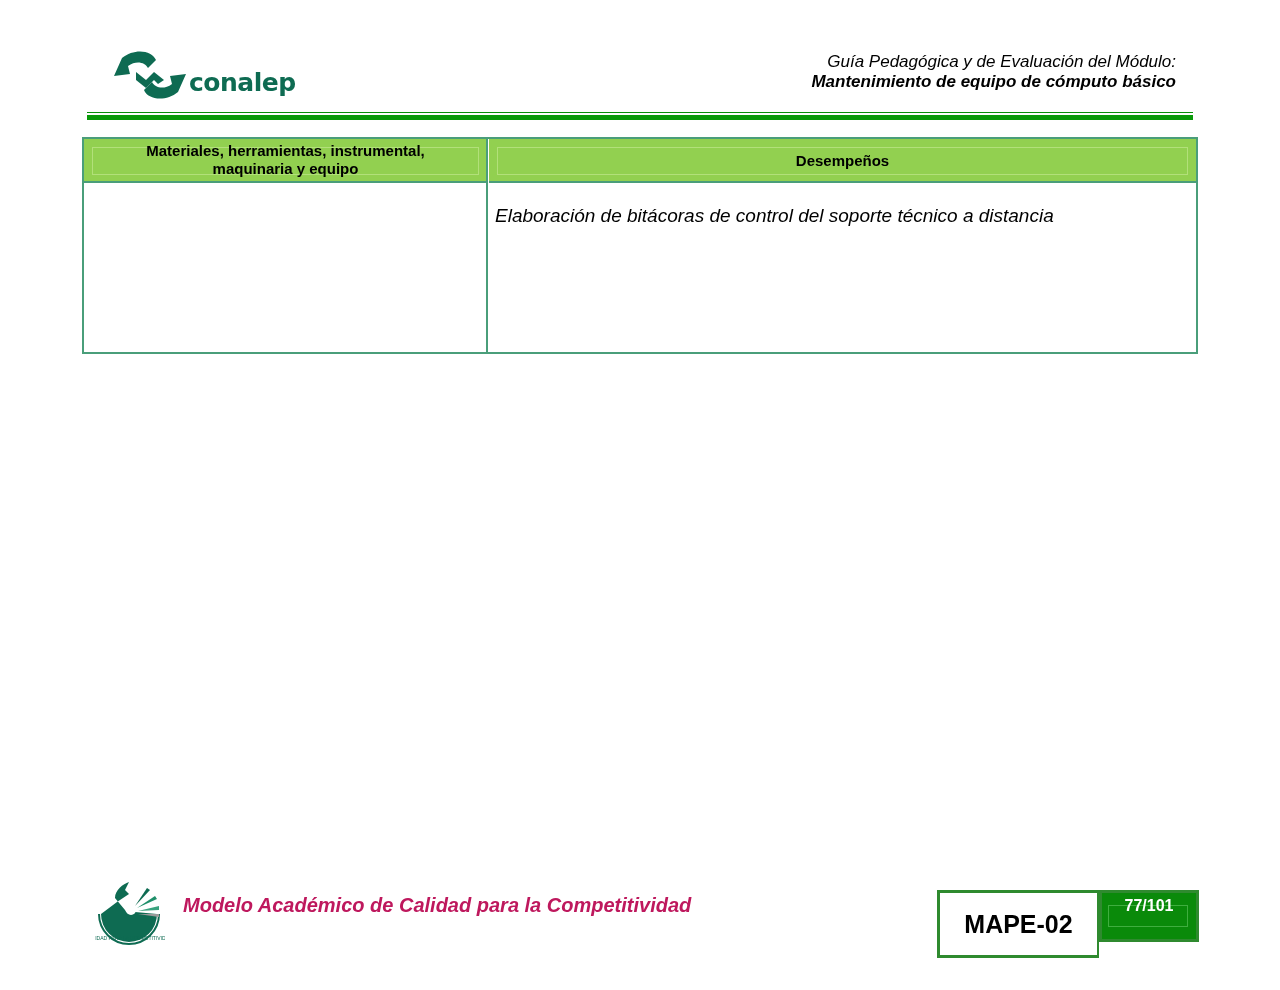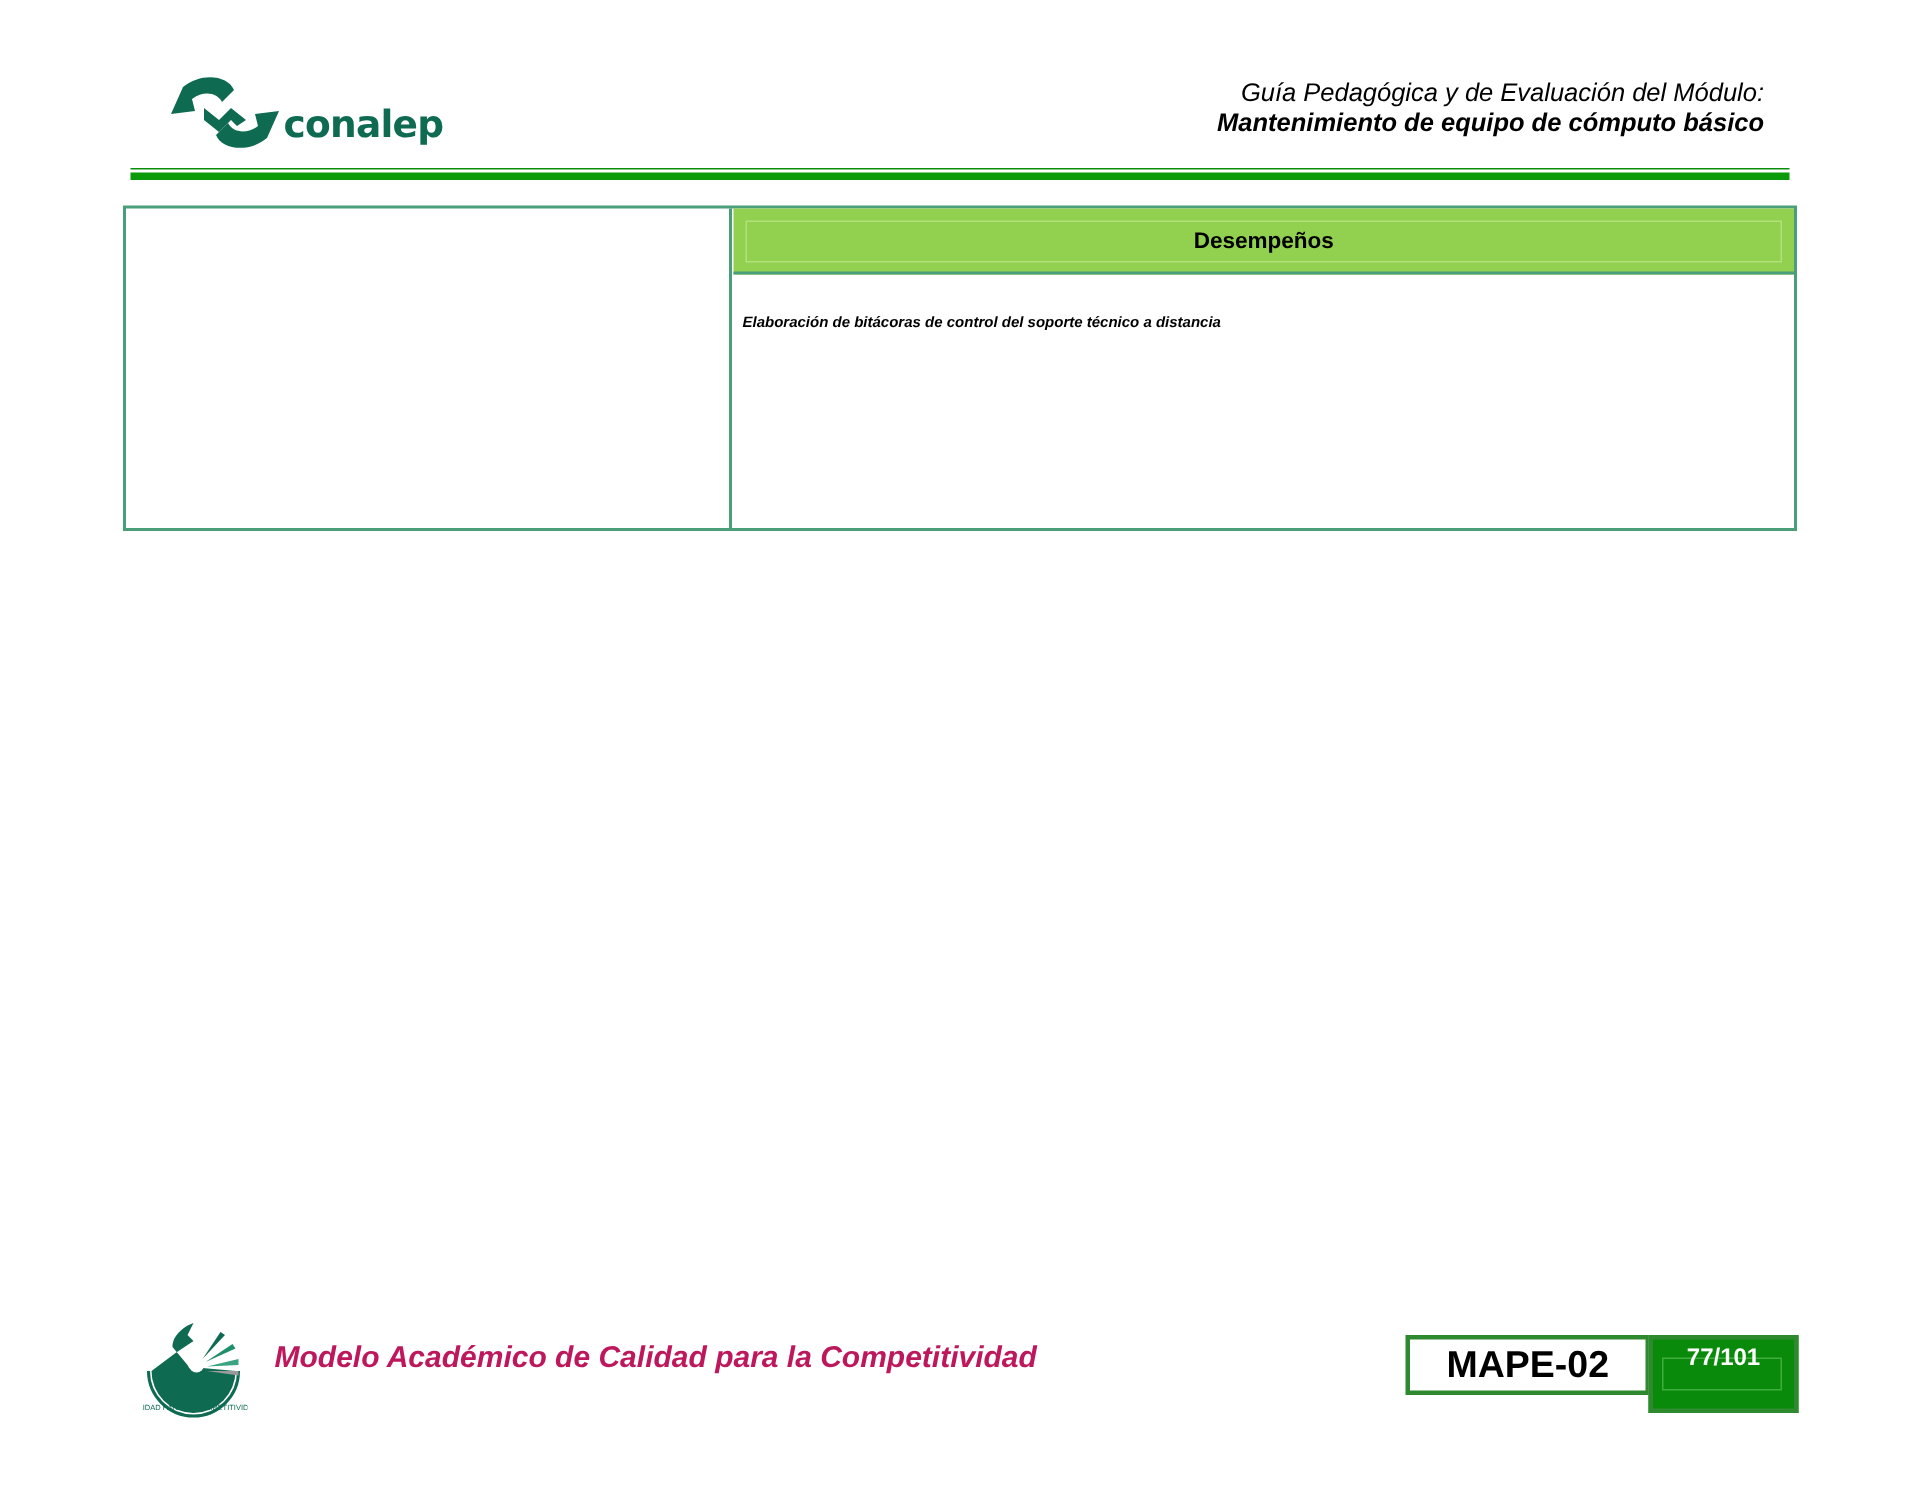--- a/index.html
+++ b/index.html
@@ -21,30 +21,30 @@
     
     .tbl { position: absolute; left: 82px; top: 137px; width: 1116px; height: 217px; border: 2px solid #4a9e7a; }
     .tbl .hdr { position: absolute; top: 0; height: 44px; background: #92d050; border-bottom: 2px solid #4a9e7a; }
     .tbl .hdr-left { left: 0; width: 403px; }
     .tbl .hdr-right { left: 405px; right: 0; }
     .tbl .divider { position: absolute; left: 402px; top: 0; bottom: 0; width: 2px; background: #4a9e7a; }
     .hdr .inner { position: absolute; left: 8px; right: 8px; top: 8px; bottom: 6px; border: 1px solid #b2e07a; }
     .hdr .lbl { position: absolute; left: 0; right: 0; top: 0; bottom: 0; display: flex; align-items: center; justify-content: center; text-align: center; font-weight: bold; font-size: 15px; line-height: 18px; }
 
     .cell-right { position: absolute; left: 411px; right: 8px; top: 68px; }
-    .section-title { font-size: 10px; font-weight: bold; font-style: italic; line-height: 18px; margin-bottom: 4px; }
+    .section-title { font-size: 19px; font-weight: normal; font-style: italic; line-height: 18px; margin-bottom: 4px; }
     .item { display: flex; font-size: 15px; line-height: 19px; margin-bottom: 9px; }
     .item .num { width: 29px; flex: none; }
     .item .txt { flex: 1; }
 
     
     .footer-logo { position: absolute; left: 95px; top: 876px; width: 70px; height: 70px; }
     .footer-text { position: absolute; left: 183px; top: 894px; font-size: 20px; font-weight: bold; font-style: italic; color: #be185d; }
 
-    .code-box { position: absolute; left: 937px; top: 890px; width: 162px; height: 40px; border: 3px solid #2f8a2f; border-right: 2px solid #2f8a2f; background: #fff; display: flex; align-items: center; justify-content: center; font-weight: bold; font-size: 25px; }
+    .code-box { position: absolute; left: 937px; top: 890px; width: 162px; height: 68px; border: 3px solid #2f8a2f; border-right: 2px solid #2f8a2f; background: #fff; display: flex; align-items: center; justify-content: center; font-weight: bold; font-size: 25px; }
     .page-box { position: absolute; left: 1099px; top: 890px; width: 100px; height: 52px; border: 3px solid #2f8a2f; background: #0a8a0a; }
     .page-box .inner { position: absolute; left: 6px; right: 8px; top: 12px; height: 22px; border: 1px solid #3fae3f; }
     .page-box .lbl { position: absolute; left: 0; right: 0; top: 0; bottom: 0; display: flex; align-items: center; justify-content: center; color: #fff; font-weight: bold; font-size: 16px; padding-bottom: 20px; }
   </style>
 </head>
 <body>
 
 <div class="logo">
   <svg width="76" height="50" viewBox="0 0 76 50">
     <path d="M10 8 C 22 -2, 40 0, 44 10 L 36 18 C 33 12, 24 10, 16 16 L 18 24 L 2 26 Z" fill="#0e6b52"></path>
@@ -56,20 +56,24 @@
 
 <div class="doc-title">
   <div class="l1">Guía Pedagógica y de Evaluación del Módulo:</div>
   <div class="l2">Mantenimiento de equipo de cómputo básico</div>
 </div>
 
 <div class="rule-thin"></div>
 <div class="rule-thick"></div>
 
 <div class="tbl">
+  <div class="hdr hdr-left">
+    <div class="inner"></div>
+    <div class="lbl" style="padding: 0 40px;">Materiales, herramientas, instrumental, maquinaria y equipo</div>
+  </div>
   <div class="hdr hdr-right">
     <div class="inner"></div>
     <div class="lbl" style="padding-top: 2px;">Desempeños</div>
   </div>
   <div class="divider"></div>
 
   <div class="cell-right">
     <div class="section-title">Elaboración de bitácoras de control del soporte técnico a distancia</div>
   </div>
 </div>

